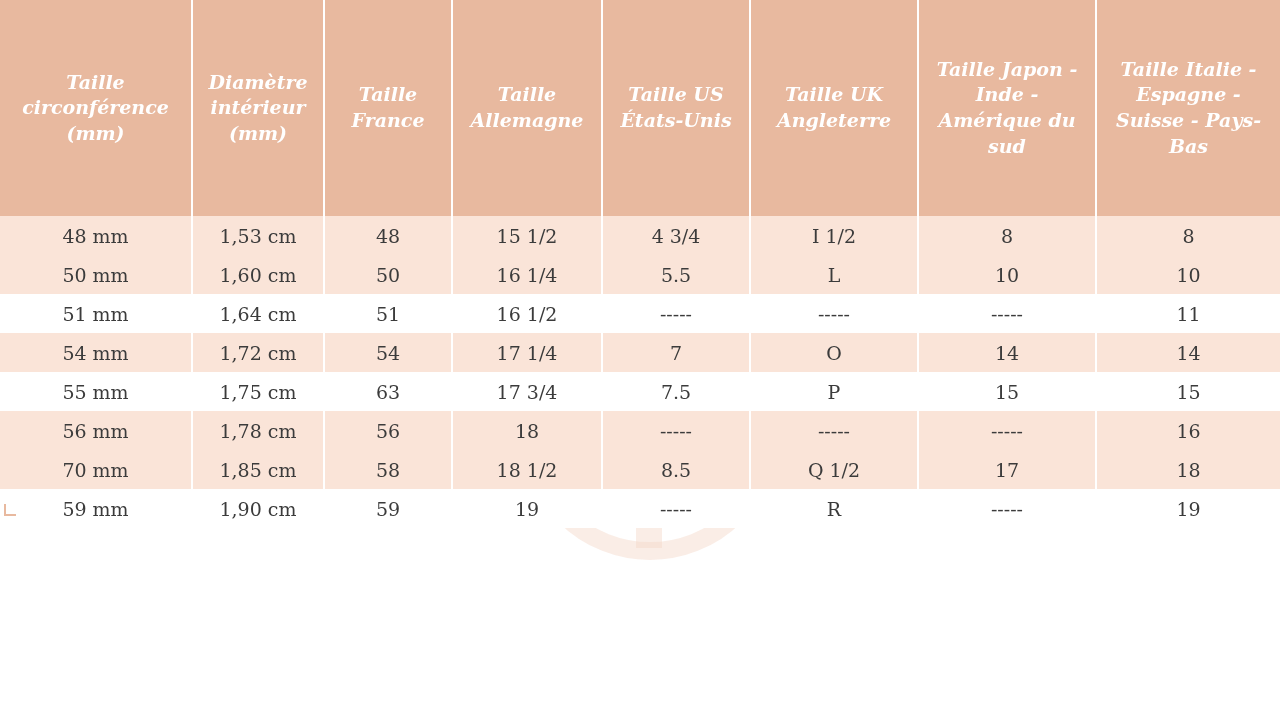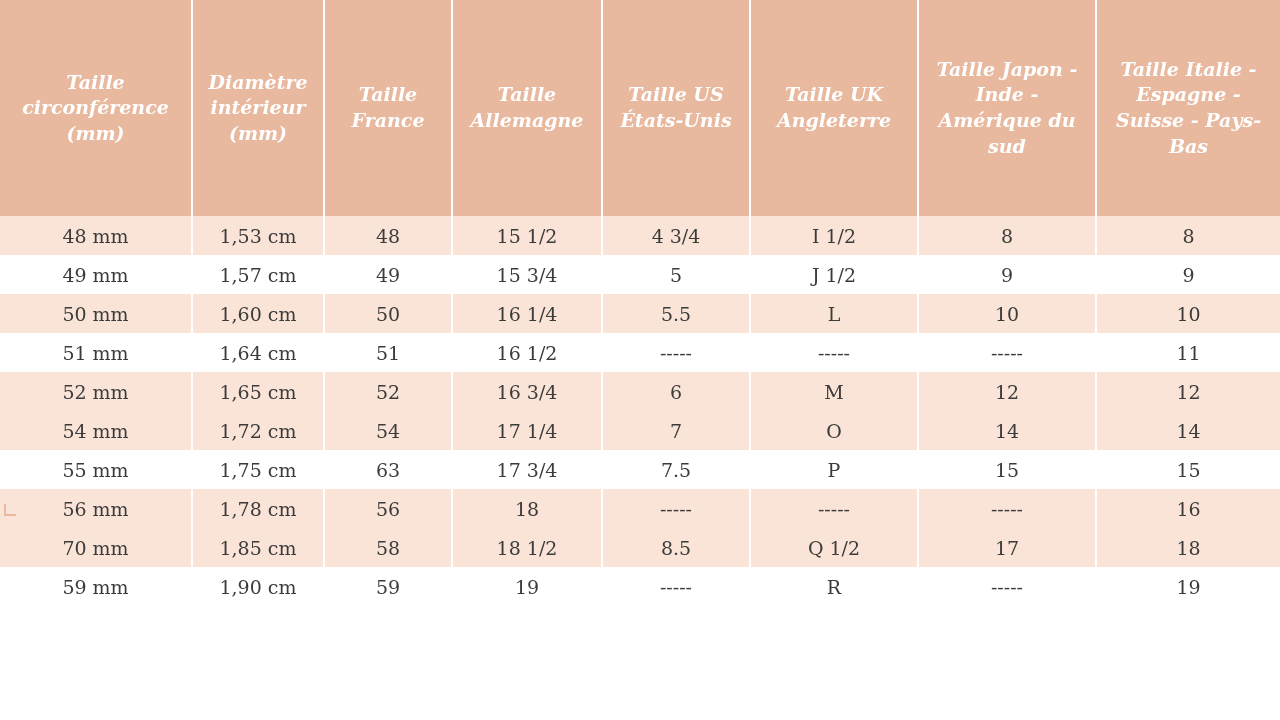--- a/index.html
+++ b/index.html
@@ -156,30 +156,20 @@
       <tr class="alt">
         <td>48 mm</td>
         <td>1,53 cm</td>
         <td>48</td>
         <td>15 1/2</td>
         <td>4 3/4</td>
         <td>I 1/2</td>
         <td>8</td>
         <td>8</td>
       </tr>
-      <tr>
-        <td>49 mm</td>
-        <td>1,57 cm</td>
-        <td>49</td>
-        <td>15 3/4</td>
-        <td>5</td>
-        <td>J 1/2</td>
-        <td>9</td>
-        <td>9</td>
-      </tr>
       <tr class="alt">
         <td>50 mm</td>
         <td>1,60 cm</td>
         <td>50</td>
         <td>16 1/4</td>
         <td>5.5</td>
         <td>L</td>
         <td>10</td>
         <td>10</td>
       </tr>
@@ -187,30 +177,20 @@
         <td>51 mm</td>
         <td>1,64 cm</td>
         <td>51</td>
         <td>16 1/2</td>
         <td>-----</td>
         <td>-----</td>
         <td>-----</td>
         <td>11</td>
       </tr>
       <tr class="alt">
-        <td>52 mm</td>
-        <td>1,65 cm</td>
-        <td>52</td>
-        <td>16 3/4</td>
-        <td>6</td>
-        <td>M</td>
-        <td>12</td>
-        <td>12</td>
-      </tr>
-      <tr class="alt">
         <td>54 mm</td>
         <td>1,72 cm</td>
         <td>54</td>
         <td>17 1/4</td>
         <td>7</td>
         <td>O</td>
         <td>14</td>
         <td>14</td>
       </tr>
       <tr>

